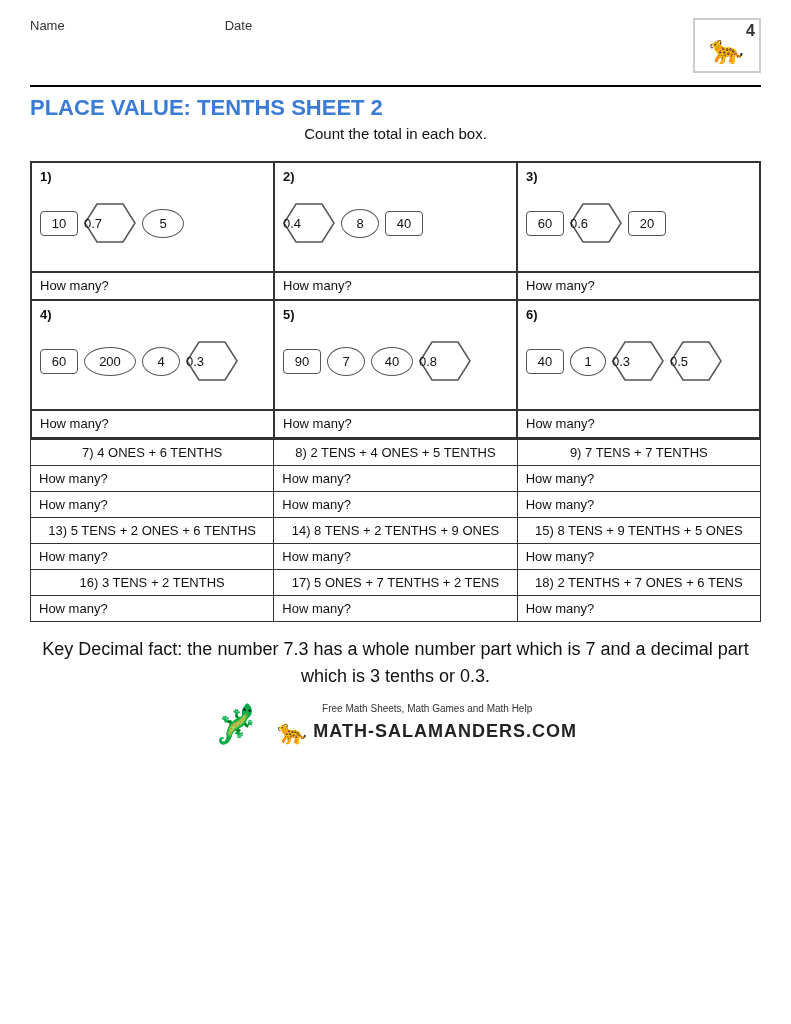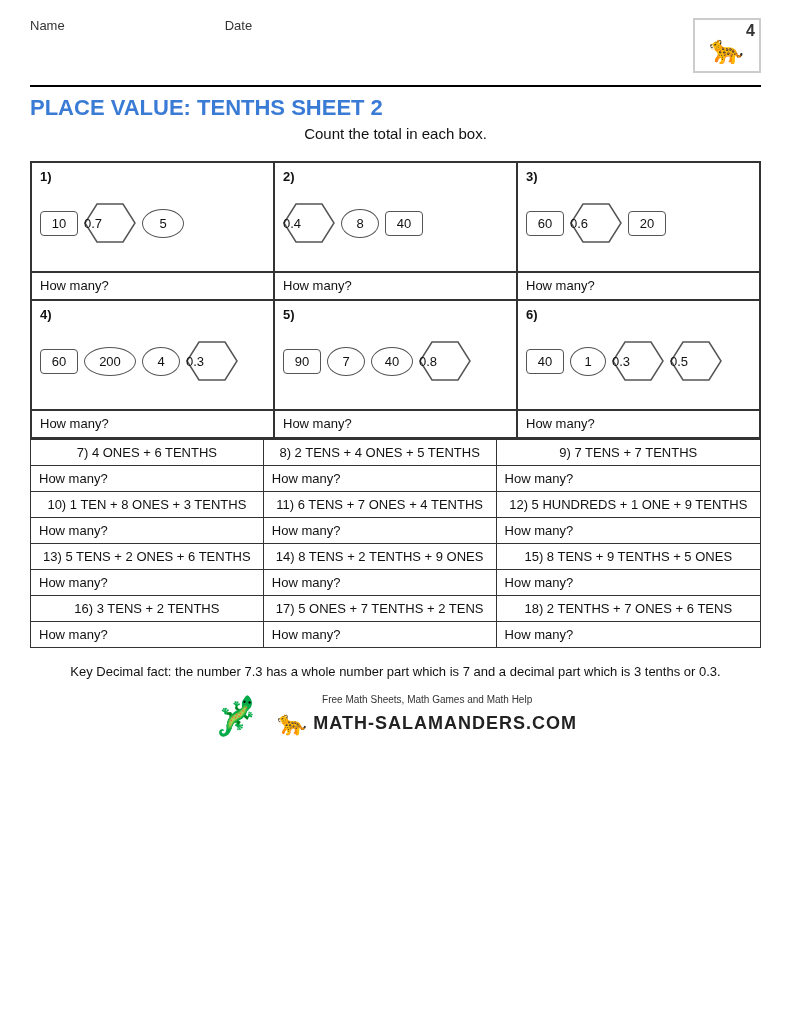--- a/index.html
+++ b/index.html
@@ -148,21 +148,21 @@
       text-align: center;
       font-weight: normal;
       min-height: 34px;
     }
     .word-table .answer-cell {
       font-size: 13px;
     }
 
     .key-fact {
       margin-top: 14px;
-      font-size: 13px;
+      font-size: 18px;
       text-align: center;
       line-height: 1.5;
     }
     .footer-area {
       display: flex;
       align-items: center;
       justify-content: center;
       margin-top: 12px;
       gap: 16px;
     }
@@ -310,25 +310,20 @@
     <td class="problem-cell">8) 2 TENS + 4 ONES + 5 TENTHS</td>
     <td class="problem-cell">9) 7 TENS + 7 TENTHS</td>
   </tr>
   <tr>
     <td class="answer-cell">How many?</td>
     <td class="answer-cell">How many?</td>
     <td class="answer-cell">How many?</td>
   </tr>
 
   <tr>
-    <td class="problem-cell">10) 1 TEN + 8 ONES + 3 TENTHS</td>
-    <td class="problem-cell">11) 6 TENS + 7 ONES + 4 TENTHS</td>
-    <td class="problem-cell">12) 5 HUNDREDS + 1 ONE + 9 TENTHS</td>
-  </tr>
-  <tr>
     <td class="answer-cell">How many?</td>
     <td class="answer-cell">How many?</td>
     <td class="answer-cell">How many?</td>
   </tr>
 
   <tr>
     <td class="problem-cell">13) 5 TENS + 2 ONES + 6 TENTHS</td>
     <td class="problem-cell">14) 8 TENS + 2 TENTHS + 9 ONES</td>
     <td class="problem-cell">15) 8 TENS + 9 TENTHS + 5 ONES</td>
   </tr>

